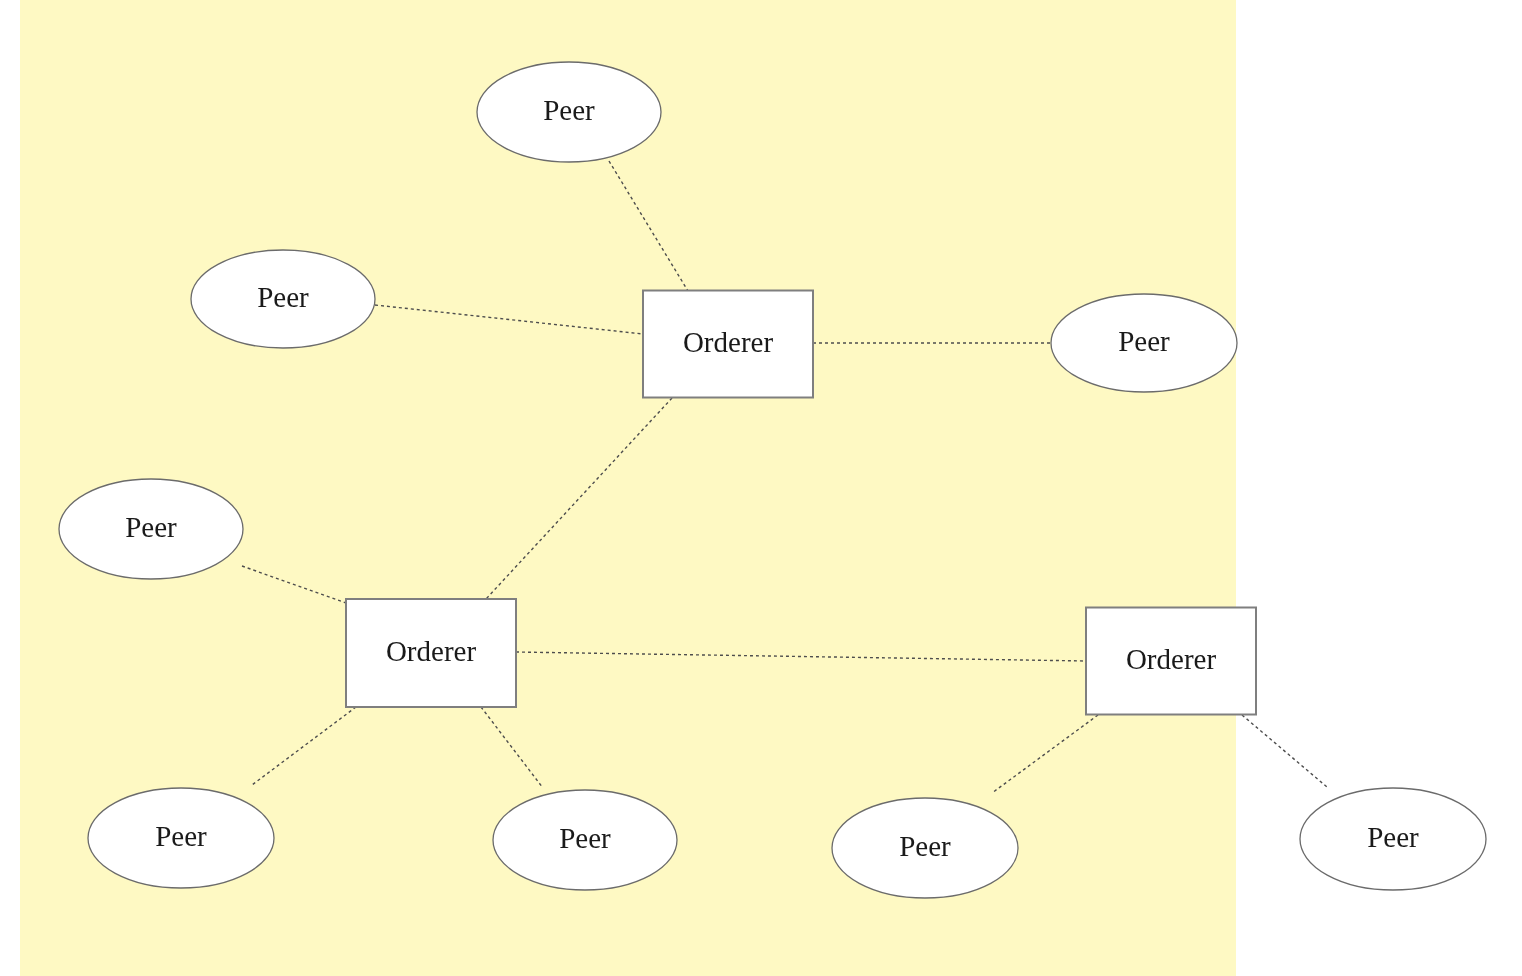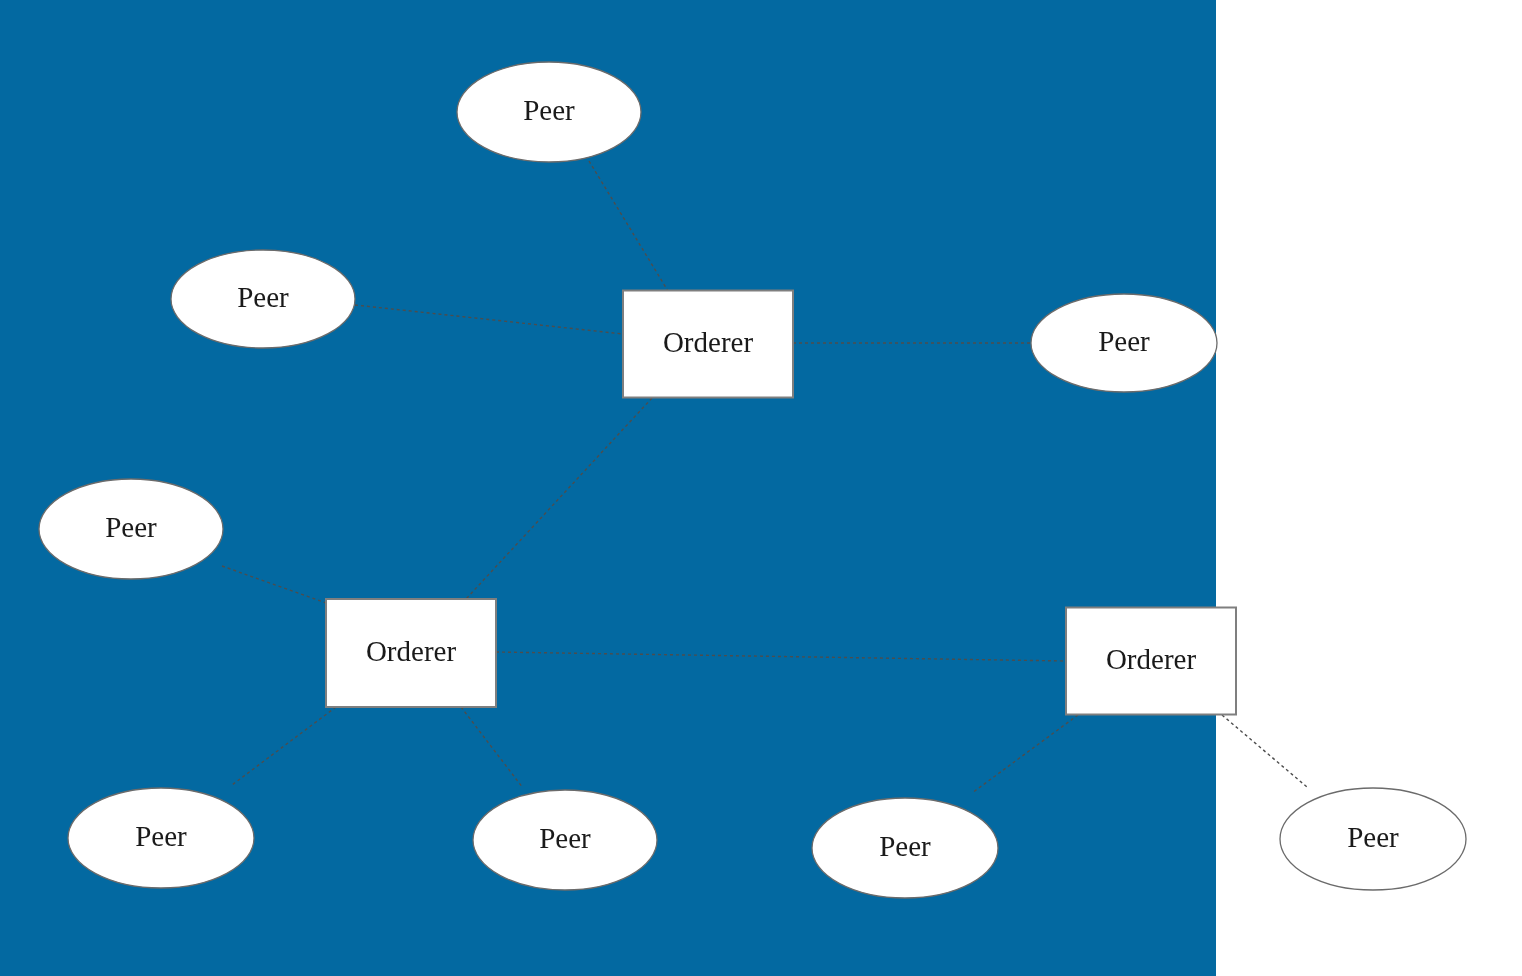--- a/index.html
+++ b/index.html
@@ -10,21 +10,22 @@
   body {
     width: 1522px;
     height: 976px;
     overflow: hidden;
     font-family: "Liberation Serif", "DejaVu Serif", serif;
   }
   #diagram-root {
     position: relative;
     width: 1216px;
     height: 976px;
-    background: #0369a1;
+    background: #fef9c3;
+    margin-left: 20px;
   }
   svg#network-svg {
     display: block;
     width: 1522px;
     height: 976px;
   }
   .node-rect {
     fill: #ffffff;
     stroke: #7f7f7f;
     stroke-width: 2;

